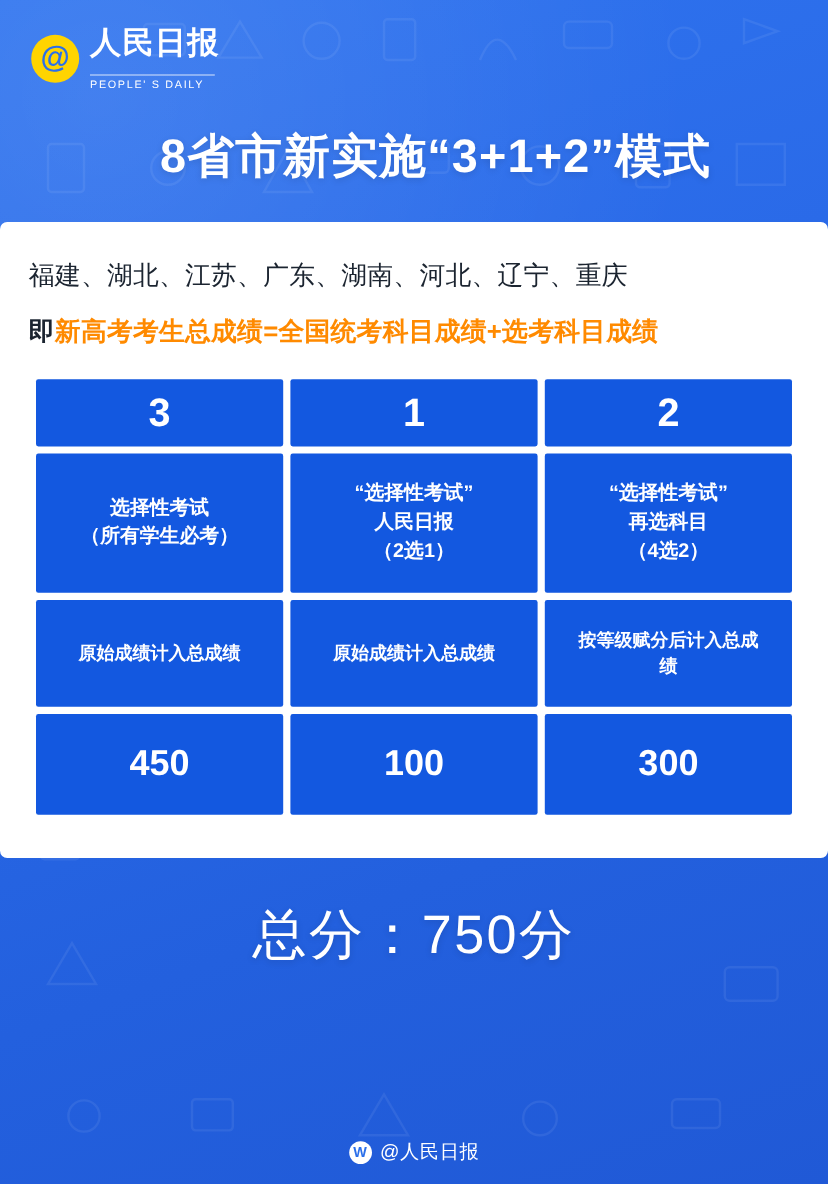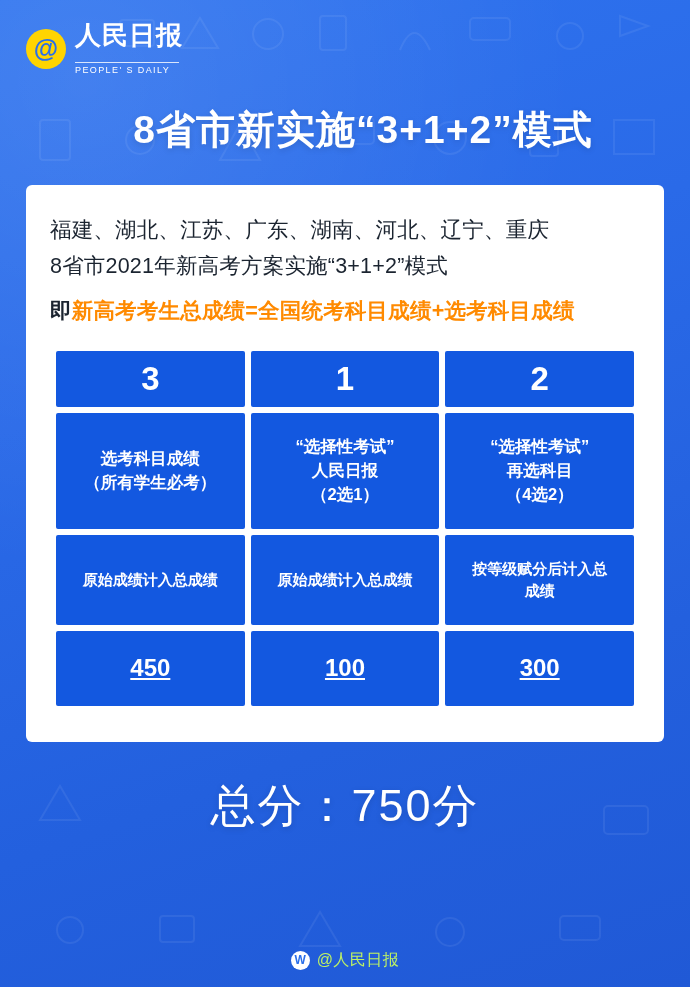--- a/index.html
+++ b/index.html
@@ -76,21 +76,21 @@
     font-size: 39px;
     font-weight: bold;
     letter-spacing: 1px;
     margin-top: 28px;
     text-shadow: 0 2px 6px rgba(0,0,0,0.12);
     margin-left: 36px;
   }
 
   
   .card {
-    width: 638px;
+    width: 690px;
     margin-top: 28px;
     background: #ffffff;
     border-radius: 6px;
     padding: 28px 24px 30px 24px;
   }
   .intro {
     color: #1b2430;
     font-size: 21.5px;
     line-height: 1.65;
     letter-spacing: 0.2px;
@@ -137,25 +137,24 @@
     height: 190px;
     font-weight: bold;
   }
   .r-rule td {
     font-size: 15px;
     height: 44px;
     font-weight: bold;
     padding: 23px;
   }
   .r-score td {
-    font-size: 24px;
+    font-size: 30px;
     font-weight: bold;
     height: 58px;
     padding: 20px;
-    text-decoration: underline;
   }
   .cell-line { display: block; }
 
   
   .total {
     margin-top: 34px;
     color: #ffffff;
     font-size: 45px;
     font-weight: normal;
     letter-spacing: 2px;
@@ -176,21 +175,21 @@
     width: 19px; height: 19px;
     border-radius: 50%;
     background: #ffffff;
     color: #2b6fea;
     font-size: 12px;
     line-height: 19px;
     text-align: center;
     font-weight: bold;
   }
   .footer-text {
-    color: #bef264;
+    color: #ffffff;
     font-size: 16px;
     letter-spacing: 0.5px;
   }
 </style>
 </head>
 <body>
 
 <div class="bg-wash"></div>
 <svg class="bg-pattern" viewBox="0 0 690 987" preserveAspectRatio="none">
   <g stroke="#ffffff" stroke-width="2" fill="none" opacity="0.55">
@@ -238,35 +237,34 @@
     <div class="logo-text">
       <div class="logo-cn">人民日报</div>
       <div class="logo-en">PEOPLE' S DAILY</div>
     </div>
   </div>
 
   <div class="headline">8省市新实施“3+1+2”模式</div>
 
   <div class="card">
     <div class="intro">福建、湖北、江苏、广东、湖南、河北、辽宁、重庆</div>
-    <div class="intro">8省市2021年新高考方案实施“3+1+2”模式</div>
     <div class="formula">
       <span>即</span><span class="hl">新高考考生总成绩=全国统考科目成绩+选考科目成绩</span>
     </div>
 
     <table class="tbl">
       <tbody>
         <tr class="r-head">
           <td>3</td>
           <td>1</td>
           <td>2</td>
         </tr>
         <tr class="r-kind">
           <td>
-            <span class="cell-line">选考科目成绩</span>
+            <span class="cell-line">选择性考试</span>
             <span class="cell-line">（所有学生必考）</span>
           </td>
           <td>
             <span class="cell-line">“选择性考试”</span>
             <span class="cell-line">人民日报</span>
             <span class="cell-line">（2选1）</span>
           </td>
           <td>
             <span class="cell-line">“选择性考试”</span>
             <span class="cell-line">再选科目</span>

